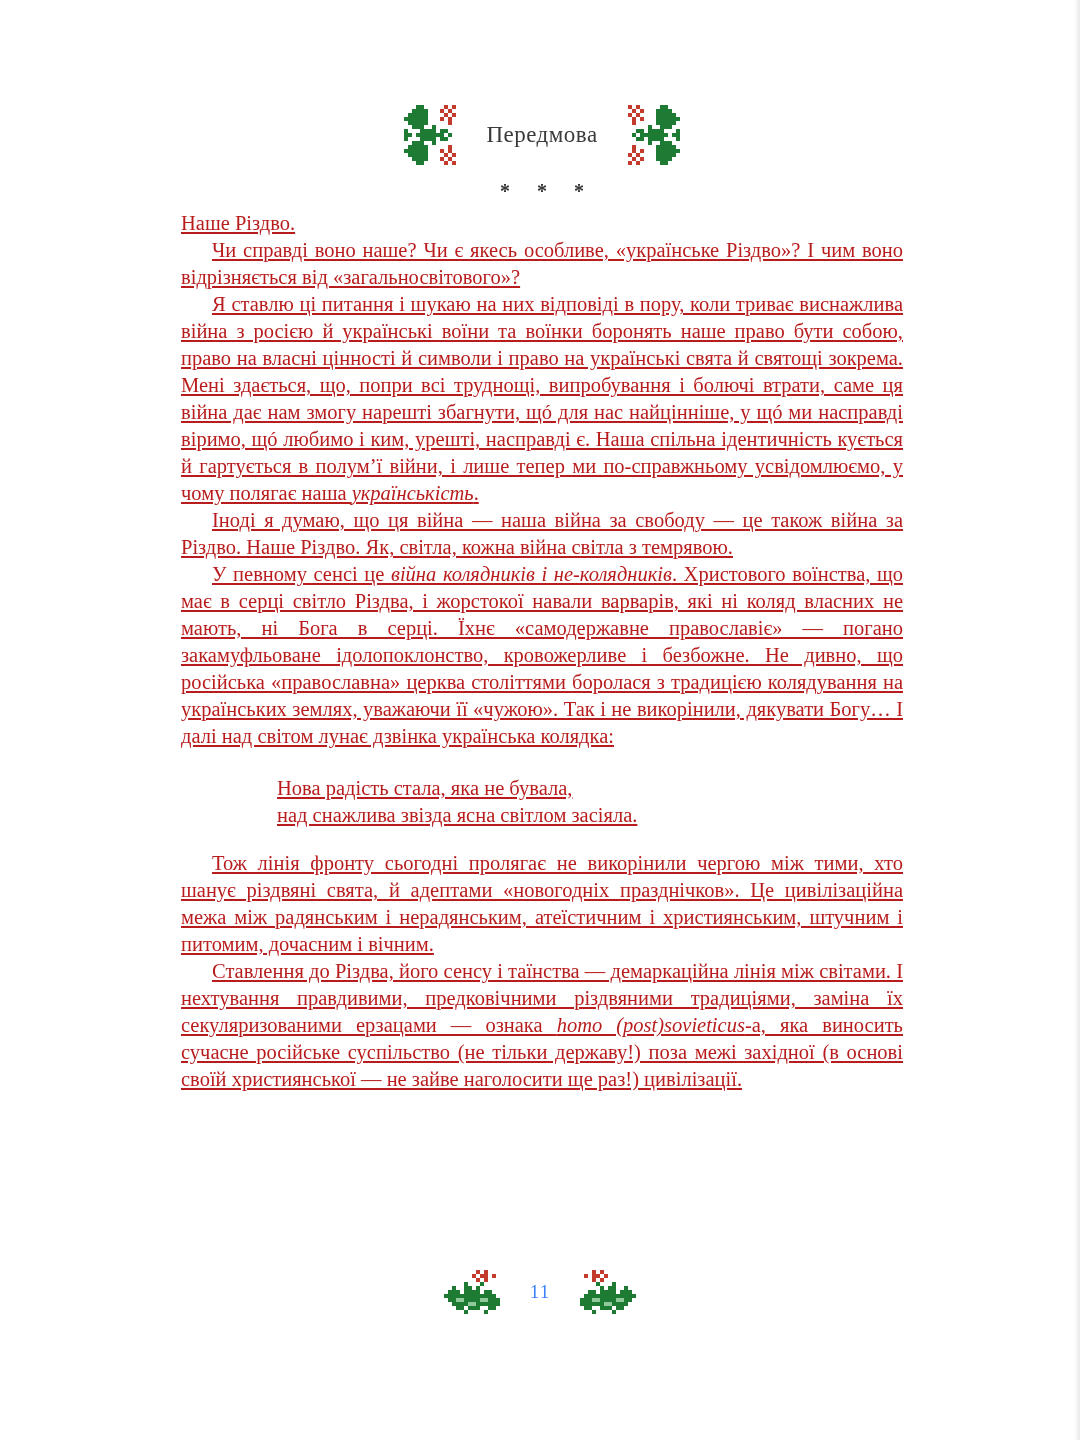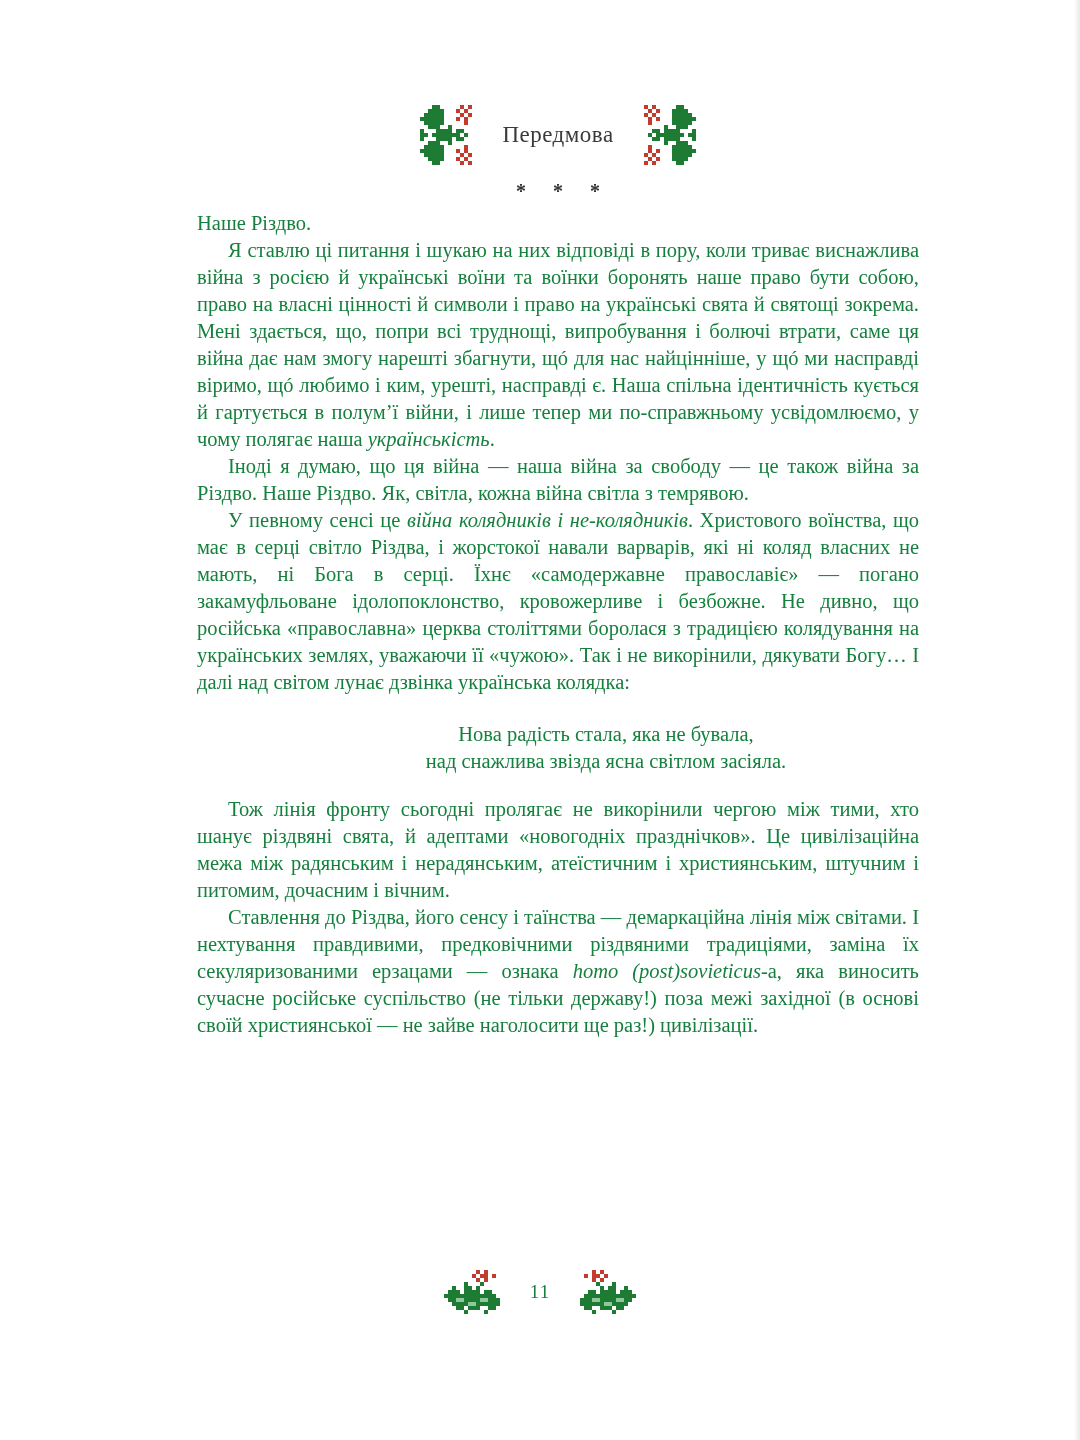--- a/index.html
+++ b/index.html
@@ -1,35 +1,35 @@
 <!DOCTYPE html>
 <html lang="uk"><head>
 <meta charset="utf-8">
 <style>
   html,body{margin:0;padding:0;}
   .page{position:relative;width:1080px;height:1440px;background:#ffffff;overflow:hidden;
         font-family:"Liberation Serif","DejaVu Serif",serif;}
   .scan-edge{position:absolute;right:0;top:0;width:6px;height:100%;
              background:linear-gradient(to right,#ffffff,#e9e9e9);}
-  .content{position:absolute;left:197px;top:103px;width:722px;}
+  .content{position:absolute;left:181px;top:103px;width:722px;}
   .header-row{display:flex;justify-content:center;align-items:center;gap:26px;height:64px;}
   .title{font-size:23px;color:#3a3a3a;letter-spacing:.5px;}
   .ornament{display:block;line-height:0;}
   .divider{text-align:center;font-size:20px;font-weight:bold;color:#333;
            letter-spacing:11px;padding-left:11px;margin:13px 0 7px;}
-  .bodytext{font-size:20.5px;line-height:27px;color:#15803d;text-align:justify;
-            hyphens:manual;-webkit-hyphens:manual;}
+  .bodytext{font-size:20.5px;line-height:27px;color:#b91c1c;text-align:justify;
+            hyphens:manual;text-decoration:underline;-webkit-hyphens:manual;}
   .bodytext p{margin:0;}
   .bodytext p.indent{text-indent:31px;}
   .em{font-style:italic;}
-  .verse{margin:25px 0 21px 96px;text-align:center;line-height:27px;}
+  .verse{margin:25px 0 21px 96px;text-align:left;line-height:27px;}
   .verse div{margin:0;}
   .footer{position:absolute;top:1270px;left:0;width:1080px;display:flex;
           justify-content:center;align-items:center;gap:22px;}
-  .page-num{font-size:19px;color:#15803d;letter-spacing:1px;}
+  .page-num{font-size:19px;color:#3b82f6;letter-spacing:1px;}
 </style>
 </head>
 <body>
 
 <div class="page">
   <div class="scan-edge"></div>
 
   <div class="content">
 
     <div class="header-row">
@@ -226,20 +226,21 @@
             <rect x="36" y="56" width="4" height="4" fill="#1e7b33"></rect>
             <rect x="40" y="56" width="4" height="4" fill="#1e7b33"></rect>
           </svg></span>
     </div>
 
     <div class="divider">* * *</div>
 
     <div class="bodytext">
       <div id="paras-before">
           <p class="para"><span>Наше Різдво.</span></p>
+          <p class="para indent"><span>Чи справді воно наше? Чи є якесь особливе, «українське Різдво»? І чим воно відрізняється від «загальносвітового»?</span></p>
           <p class="para indent"><span>Я ставлю ці питання і шукаю на них відповіді в пору, коли триває ви­снажлива війна з росією й українські воїни та воїнки боронять наше право бути собою, право на власні цінності й символи і право на укра­їнські свята й святощі зокрема. Мені здається, що, попри всі труднощі, випробування і болючі втрати, саме ця війна дає нам змогу нарешті збагнути, щó для нас найцінніше, у щó ми насправді віримо, щó любимо і ким, урешті, насправді є. Наша спільна ідентичність кується й гарту­ється в полум’ї війни, і лише тепер ми по-справжньому усвідомлюємо, у чому полягає наша </span><span class="em">українськість</span><span>.</span></p>
           <p class="para indent"><span>Іноді я думаю, що ця війна — наша війна за свободу — це також війна за Різдво. Наше Різдво. Як, світла, кожна війна світла з темрявою.</span></p>
           <p class="para indent"><span>У певному сенсі це </span><span class="em">війна колядників і не-колядників</span><span>. Христового во­їнства, що має в серці світло Різдва, і жорстокої навали варварів, які ні коляд власних не мають, ні Бога в серці. Їхнє «самодержавне правосла­віє» — погано закамуфльоване ідолопоклонство, кровожерливе і без­божне. Не дивно, що російська «православна» церква століттями боро­лася з традицією колядування на українських землях, уважаючи її «чужою». Так і не викорінили, дякувати Богу… І далі над світом лунає дзвінка українська колядка:</span></p>
         </div>
 
       <div class="verse">
         <div>Нова радість стала, яка не бувала,</div>
         <div>над снажлива звізда ясна світлом засіяла.</div>
       </div>
 

